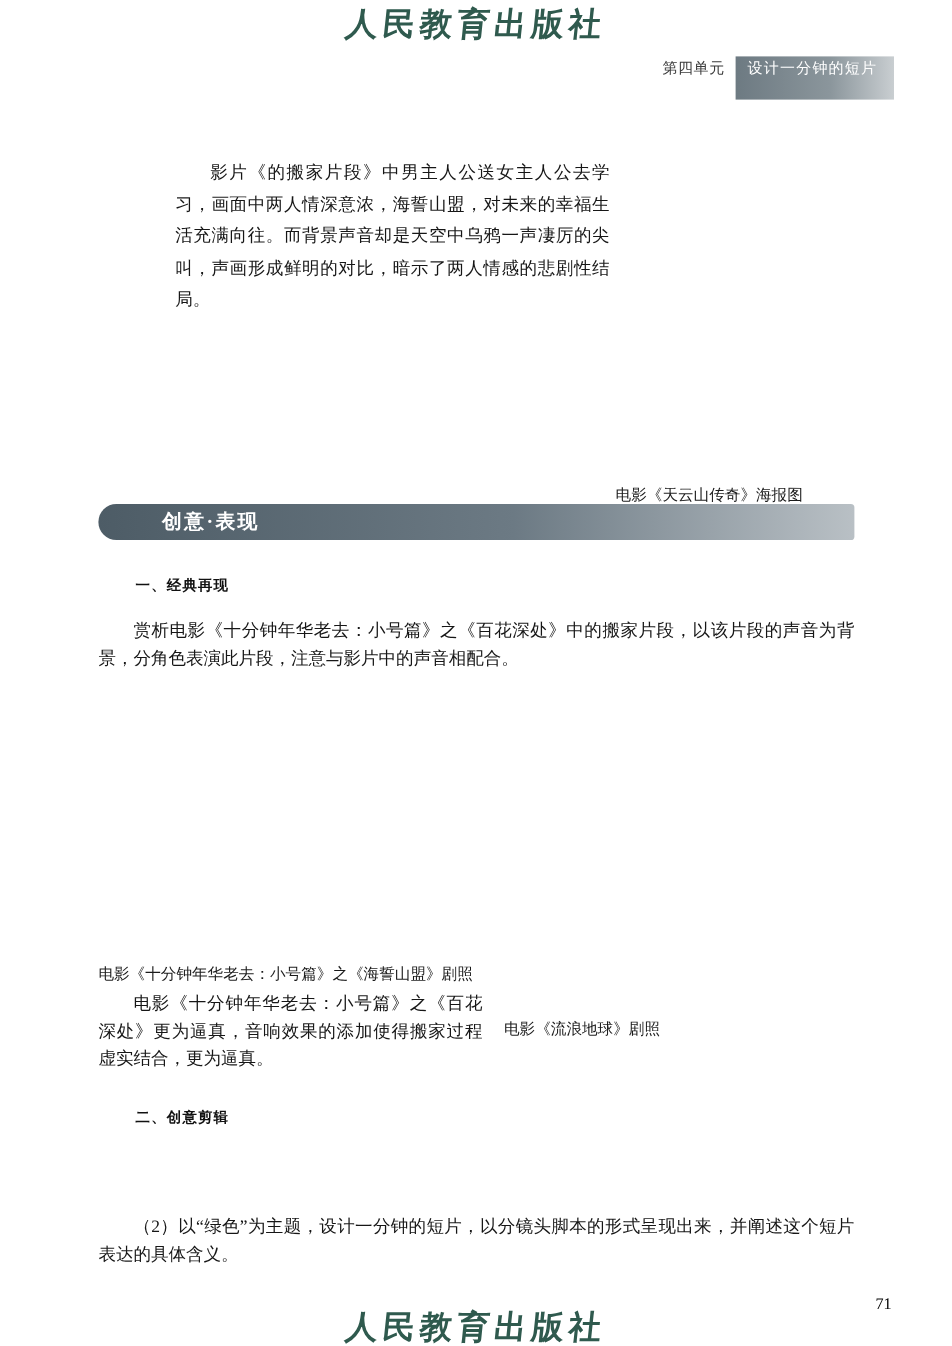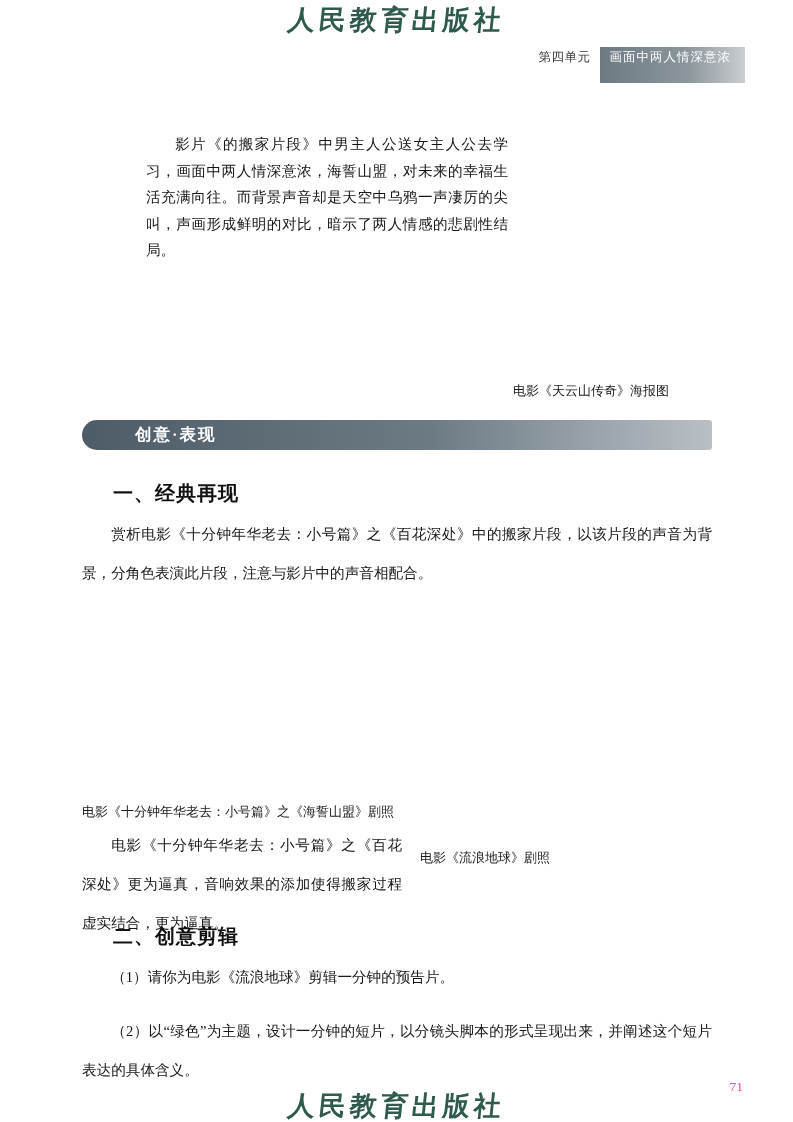--- a/index.html
+++ b/index.html
@@ -80,21 +80,21 @@
   }
   .intro-block .indent { text-indent: 2em; }
 
   
   .caption {
     position: absolute;
     font-size: 13px;
     color: #1a1a1a;
     white-space: nowrap;
   }
-  .caption-poster { left: 513px; top: 382px; }
+  .caption-poster { left: 513px; top: 404px; }
   .caption-still1 { left: 82px; top: 803px; }
   .caption-still2 { left: 420px; top: 849px; font-family: Liberation Serif, serif; }
 
   
   .section-banner {
     position: absolute;
     left: 82px;
     top: 420px;
     width: 630px;
     height: 30px;
@@ -109,35 +109,35 @@
     font-weight: bold;
     letter-spacing: 2px;
     padding-left: 40px;
     font-family: "Liberation Serif", "DejaVu Serif", serif;
     margin-left: 13px;
   }
 
   
   .sub-heading {
     position: absolute;
-    font-size: 20px;
+    font-size: 12px;
     font-weight: bold;
     color: #111111;
     letter-spacing: 1px;
     white-space: nowrap;
     text-align: center;
   }
   .sub-heading-1 { left: 113px; top: 480px; }
   .sub-heading-2 { left: 113px; top: 923px; }
 
   
   .body-para {
     position: absolute;
     font-size: 14.6px;
-    line-height: 39px;
+    line-height: 23px;
     text-align: justify;
     text-justify: inter-ideograph;
     color: #161616;
   }
   .para-classic {
     left: 82px;
     top: 515px;
     width: 630px;
     text-indent: 2em;
   }
@@ -159,35 +159,35 @@
     width: 630px;
     text-indent: 2em;
   }
 
   
   .page-number {
     position: absolute;
     right: 50px;
     top: 1079px;
     font-size: 13.5px;
-    color: #ec4899;
+    color: #000000;
   }
 </style>
 </head>
 <body>
 
 <div class="page">
 
   <div class="publisher-logo top">
     <span>人民教育出版社</span>
   </div>
 
   <div class="running-header">
     <div class="unit">第四单元</div>
-    <div class="unit-title">画面中两人情深意浓</div>
+    <div class="unit-title">设计一分钟的短片</div>
   </div>
 
   <div class="intro-block">
     <div class="indent">影片《的搬家片段》中男主人公送女主人公去学习，画面中两人情深意浓，海誓山盟，对未来的幸福生活充满向往。而背景声音却是天空中乌鸦一声凄厉的尖叫，声画形成鲜明的对比，暗示了两人情感的悲剧性结局。</div>
   </div>
 
   <div class="caption caption-poster">电影《天云山传奇》海报图</div>
 
   <div class="section-banner">
     <div class="banner-text">创意·表现</div>
@@ -198,21 +198,20 @@
   <div class="body-para para-classic">赏析电影《十分钟年华老去：小号篇》之《百花深处》中的搬家片段，以该片段的声音为背景，分角色表演此片段，注意与影片中的声音相配合。</div>
 
   <div class="caption caption-still1">电影《十分钟年华老去：小号篇》之《海誓山盟》剧照</div>
 
   <div class="body-para para-still-note">电影《十分钟年华老去：小号篇》之《百花深处》更为逼真，音响效果的添加使得搬家过程虚实结合，更为逼真。</div>
 
   <div class="caption caption-still2">电影《流浪地球》剧照</div>
 
   <div class="sub-heading sub-heading-2">二、创意剪辑</div>
 
-  <div class="body-para para-edit-1">（1）请你为电影《流浪地球》剪辑一分钟的预告片。</div>
   <div class="body-para para-edit-2">（2）以“绿色”为主题，设计一分钟的短片，以分镜头脚本的形式呈现出来，并阐述这个短片表达的具体含义。</div>
 
   <div class="page-number">71</div>
 
   <div class="publisher-logo bottom">
     <span>人民教育出版社</span>
   </div>
 
 </div>
 

